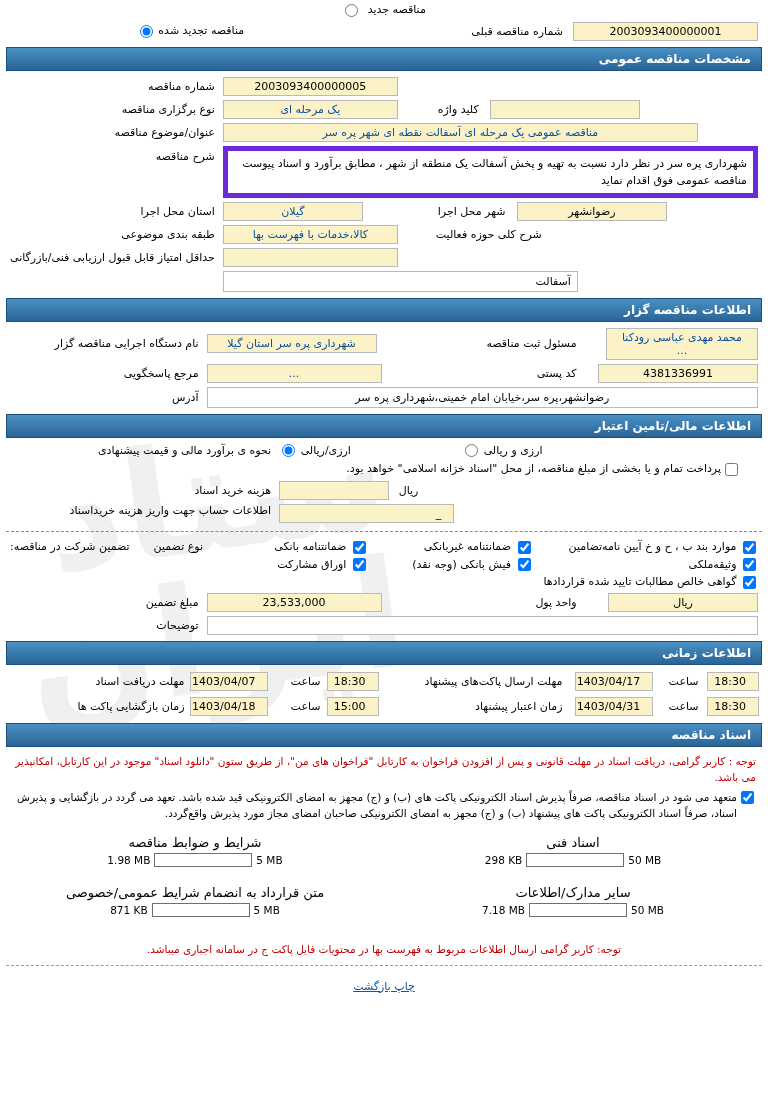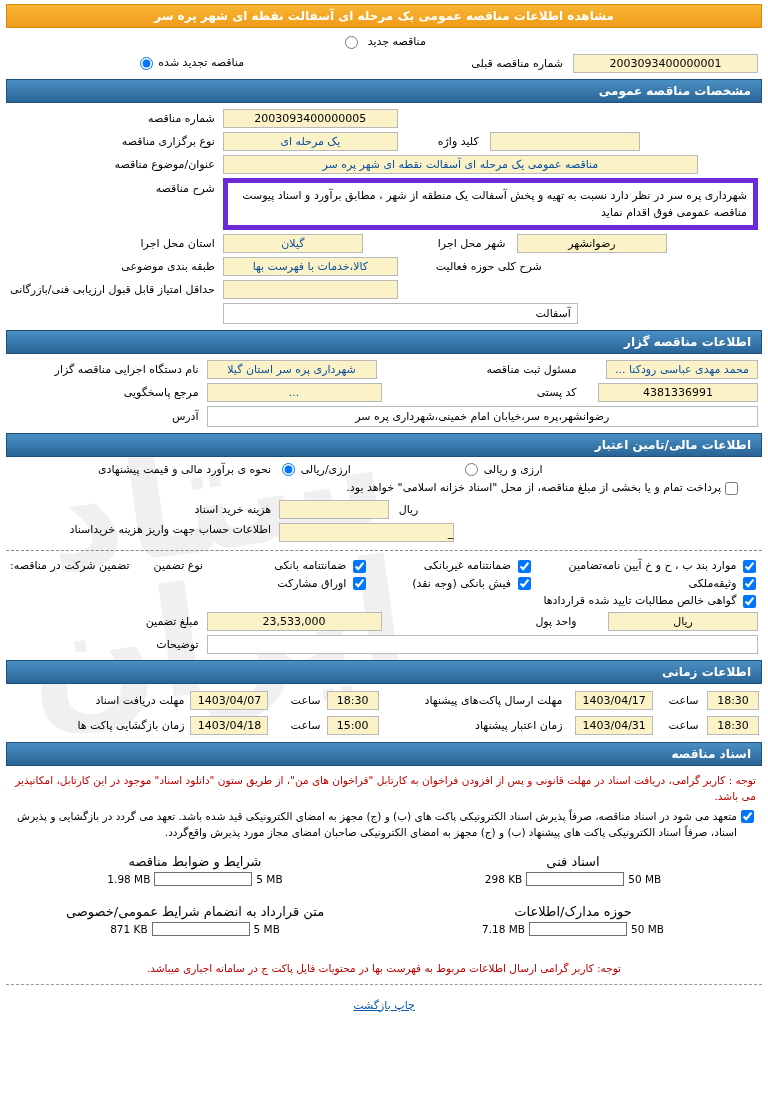--- a/index.html
+++ b/index.html
@@ -32,21 +32,21 @@
     background:linear-gradient(#4a90c4,#2a6496);
     border:1px solid #1d4f7c;
     text-align:right;
     padding-right:10px;
   }
   table.form{width:100%; border-collapse:collapse;}
   table.form td{padding:2px 4px; vertical-align:middle;}
   .lbl{text-align:right; white-space:nowrap; font-size:11px;}
   .fld{
     background:#fbf3c7; border:1px solid #b9b9b9;
-    padding:2px 0; font-size:11px; color:#000;
+    padding:2px 12px; font-size:11px; color:#000;
     display:inline-block; min-height:14px; box-sizing:border-box;
   }
   .fld.white{background:#fff;}
   .fld.blue{color:#0a4fa0;}
   .ta{
     background:#fff; border:5px solid #6d28d9; padding:4px 6px;
     font-size:11px; line-height:17px; width:100%; box-sizing:border-box;
     min-height:42px;
   }
   .radio-row{text-align:center; padding:3px 0; font-size:11px;}
@@ -69,21 +69,20 @@
   .time-tbl td{padding:3px 3px; font-size:11px; white-space:nowrap;}
   .sep-line{border:0;border-top:1px dashed #999;margin:10px 0 6px;}
 </style>
 </head>
 <body>
 
 <div class="watermark">ستاد<br>ایران</div>
 
 <div class="page">
 
-  <div class="bar">مشاهده اطلاعات مناقصه عمومی یک مرحله ای آسفالت نقطه ای شهر پره سر</div>
 
   <div>
     <div class="radio-row">
       <span>مناقصه جدید</span>
       <input type="radio" name="tndtype" style="">
     </div>
     <table class="form">
       <tbody>
           <tr>
         <td style="width:24%;text-align:right;">
@@ -390,21 +389,21 @@
         <div class="doc-title">شرایط و ضوابط مناقصه</div>
         <div class="prog-wrap">
           <span>1.98 MB</span>
           <span class="prog-bar"><span class="prog-fill" style="width:40%"></span></span>
           <span>5 MB</span>
         </div>
       </td>
     </tr>
     <tr>
       <td style="padding-top:14px;">
-        <div class="doc-title">حوزه مدارک/اطلاعات</div>
+        <div class="doc-title">سایر مدارک/اطلاعات</div>
         <div class="prog-wrap">
           <span>7.18 MB</span>
           <span class="prog-bar"><span class="prog-fill" style="width:15%"></span></span>
           <span>50 MB</span>
         </div>
       </td>
       <td style="padding-top:14px;">
         <div class="doc-title">متن قرارداد به انضمام شرایط عمومی/خصوصی</div>
         <div class="prog-wrap">
           <span>871 KB</span>

